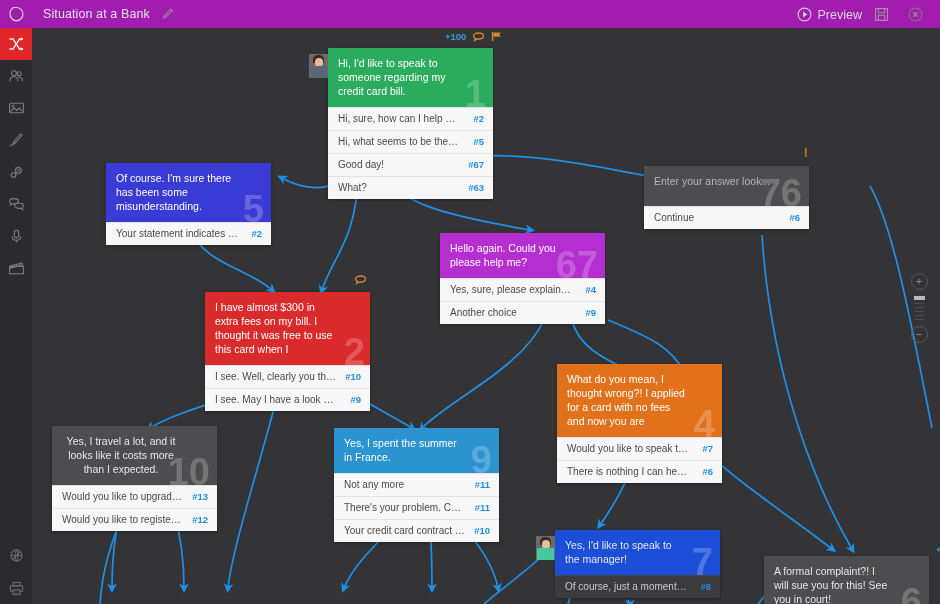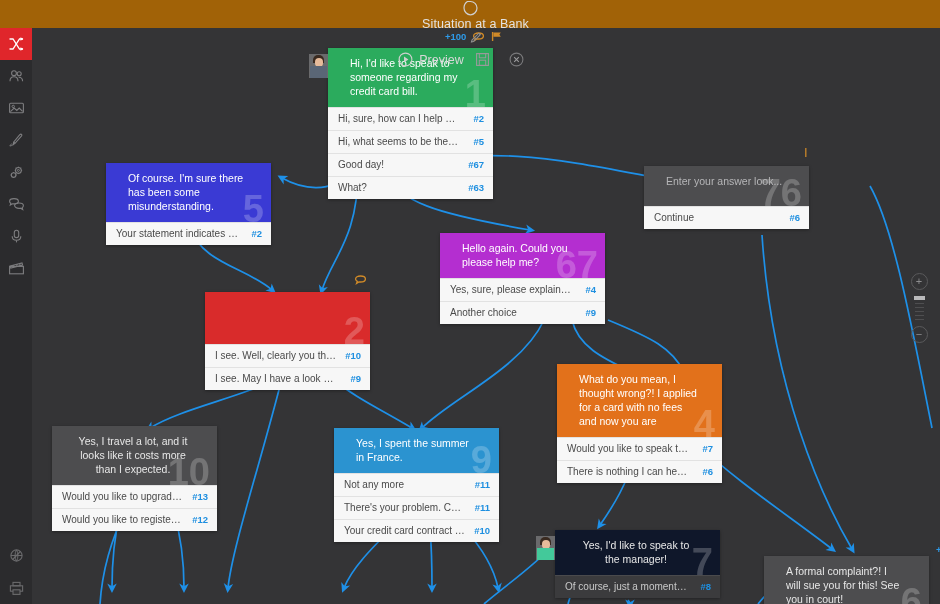--- a/index.html
+++ b/index.html
@@ -3,21 +3,21 @@
 <meta charset="utf-8">
 <style>
   * { margin:0; padding:0; box-sizing:border-box; }
   html,body { width:940px; height:604px; overflow:hidden; background:#333335;
     font-family:"Liberation Sans", sans-serif; -webkit-font-smoothing:antialiased; }
 
   #app { position:relative; width:940px; height:604px; background:#323234; }
 
   
   .topbar { position:absolute; left:0; top:0; width:940px; height:28px;
-    background:#a16207; display:flex; align-items:center; z-index:40;flex-direction:column; }
+    background:#a21caf; display:flex; align-items:center; z-index:40; }
   .tb-logo { width:32px; height:28px; display:flex; align-items:center; justify-content:center; }
   .tb-title { color:#e2e2e2; font-size:12.5px; margin-left:11px; letter-spacing:.1px; }
   .tb-edit { margin-left:11px; display:flex; align-items:center; }
   .tb-spacer { flex:1; }
   .tb-preview { display:flex; align-items:flex-end; gap:6px; color:#d8d8d8; font-size:12.5px; }
   .tb-btn { width:30px; height:28px; display:flex; align-items:center; justify-content:center; }
   .tb-right { display:flex; align-items:center; gap:4px; padding-right:10px; }
 
   
   .rail { position:absolute; left:0; top:28px; width:32px; height:576px;
@@ -27,21 +27,21 @@
   .rail-bottom { position:absolute; bottom:0; left:0; width:32px; }
 
   
   .canvas { position:absolute; left:32px; top:28px; width:908px; height:576px;
     background:#343436; overflow:hidden; }
   .edges { position:absolute; left:0; top:0; width:908px; height:576px; }
 
   
   .node { position:absolute; width:165px; background:#f4f4f4;
     box-shadow:0 1px 3px rgba(0,0,0,.35); }
-  .node-head { position:relative; padding:8px 10px 9px 22px; min-height:44px; }
+  .node-head { position:relative; padding:8px 10px 9px 10px; min-height:44px; }
   .node-head .txt { position:relative; color:#fff; font-size:10.5px; line-height:14px;
     width:118px; z-index:2; word-wrap:break-word; }
   .node-head .txt.dark { color:#e7e7e7; }
   .node-num { position:absolute; right:7px; bottom:-6px; font-size:38px; line-height:38px;
     font-weight:bold; color:rgba(255,255,255,.22); z-index:1; }
   .node-num.two { right:5px; }
   .choice { display:flex; align-items:center; justify-content:space-between;
     padding:5px 9px 6px 10px; border-top:1px solid #e2e2e2; background:#f7f7f7; }
   .choice:first-child { border-top:none; }
   .choice .c-txt { color:#4a4a4a; font-size:10px; white-space:nowrap;
@@ -348,20 +348,21 @@
 
     <div class="node" style="left:173px; top:264px;">
       <div class="badges" style="left:150px; top:-17px;">
         <span>
           <svg width="11" height="10" viewBox="0 0 11 10" style="display:block">
             <path d="M.6 4 C.6 2.1 2.7 1 5.5 1 C8.3 1 10.4 2.1 10.4 4 C10.4 5.9 8.3 7 5.5 7 C4.9 7 4.4 6.95 3.9 6.85 L1.6 8.4 L2.3 6.3 C1.25 5.7 .6 4.95 .6 4 Z" fill="none" stroke="#d08a28" stroke-width="1.3"></path>
           </svg>
         </span>
       </div>
       <div class="node-head" style="background:#d92b2b; min-height:52px;">
+        <div class="txt">I have almost $300 in extra fees on my bill. I thought it was free to use this card when I</div>
         <div class="node-num two">2</div>
       </div>
       <div class="choice">
         <span class="c-txt">I see. Well, clearly you thought wr...</span>
         <span class="c-ref">#10</span>
       </div>
       <div class="choice">
         <span class="c-txt">I see. May I have a look at your st...</span>
         <span class="c-ref">#9</span>
       </div>
@@ -410,21 +411,21 @@
         <span class="c-txt">There's your problem. Card trans...</span>
         <span class="c-ref">#11</span>
       </div>
       <div class="choice">
         <span class="c-txt">Your credit card contract states t...</span>
         <span class="c-ref">#10</span>
       </div>
     </div>
 
     <div class="node" style="left:523px; top:502px;">
-      <div class="node-head" style="background:#0f172a; min-height:40px;text-align:center;">
+      <div class="node-head" style="background:#1d4ed8; min-height:40px;">
         <div class="avatar">
           <div class="hair"></div>
             <div class="face"></div>
           <div class="body" style="background:#43c99a"></div>
         </div>
         <div class="txt dark">Yes, I'd like to speak to the manager!</div>
         <div class="node-num">7</div>
       </div>
       <div class="choice dark">
         <span class="c-txt">Of course, just a moment. Please ...</span>

